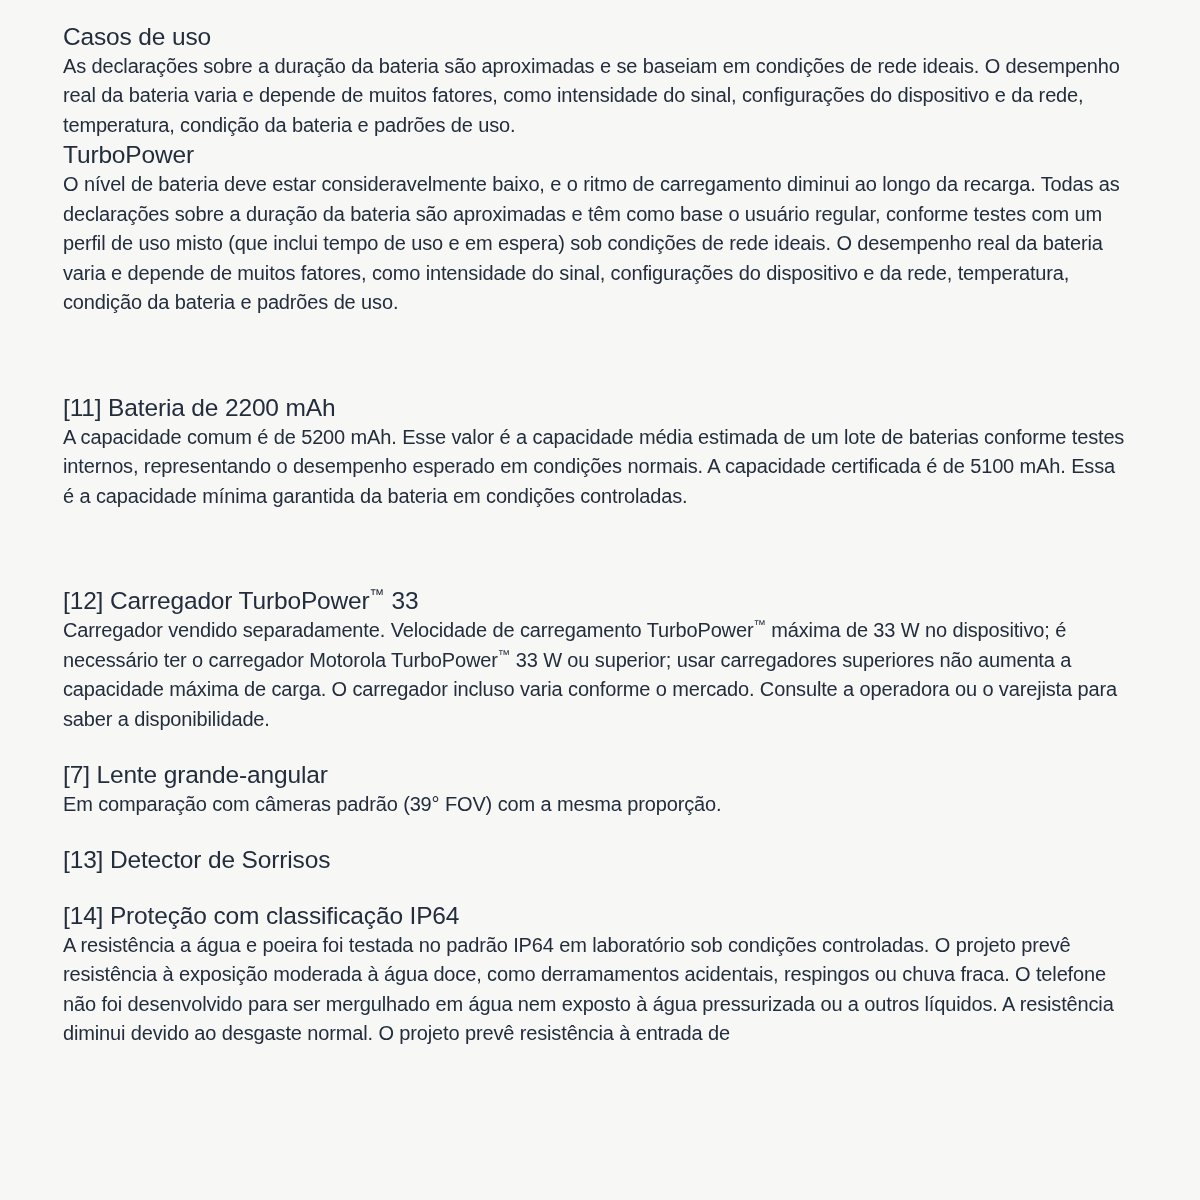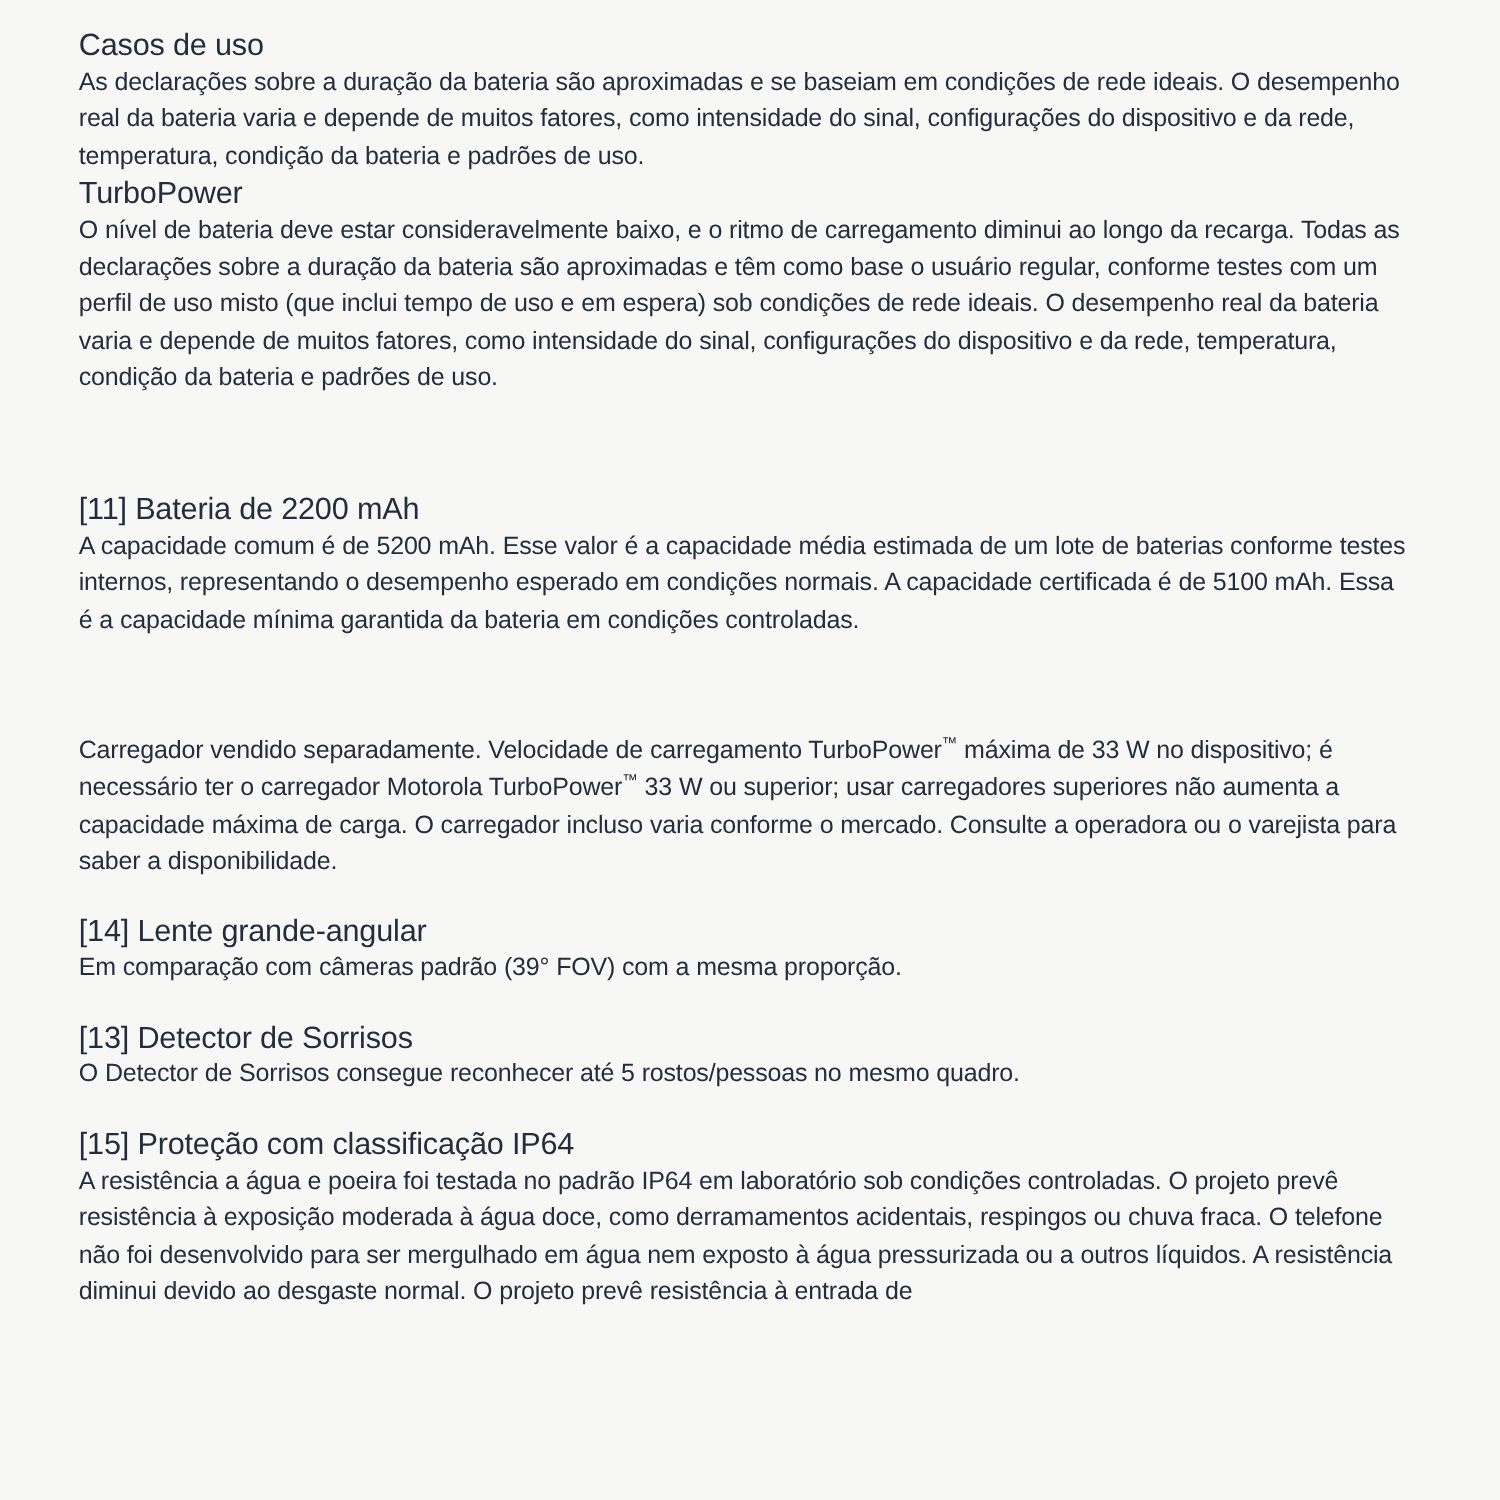--- a/index.html
+++ b/index.html
@@ -73,37 +73,37 @@
   <div class="gap-lg"></div>
 
   <section class="block">
     <div class="heading">[11] Bateria de 2200 mAh</div>
     <p class="para">A capacidade comum é de 5200 mAh. Esse valor é a capacidade média estimada de um lote de baterias conforme testes internos, representando o desempenho esperado em condições normais. A capacidade certificada é de 5100 mAh. Essa é a capacidade mínima garantida da bateria em condições controladas.</p>
   </section>
 
   <div class="gap-lg"></div>
 
   <section class="block">
+    <div class="heading"><span>[12] Carregador TurboPower</span><sup class="tm">™</sup><span> 33</span></div>
     <p class="para"><span>Carregador vendido separadamente. Velocidade de carregamento TurboPower</span><sup class="tm">™</sup><span> máxima de 33 W no dispositivo; é necessário ter o carregador Motorola TurboPower</span><sup class="tm">™</sup><span> 33 W ou superior; usar carregadores superiores não aumenta a capacidade máxima de carga. O carregador incluso varia conforme o mercado. Consulte a operadora ou o varejista para saber a disponibilidade.</span></p>
   </section>
 
   <div class="gap-sm"></div>
 
   <section class="block">
-    <div class="heading">[14] Lente grande-angular</div>
+    <div class="heading">[7] Lente grande-angular</div>
     <p class="para">Em comparação com câmeras padrão (39° FOV) com a mesma proporção.</p>
   </section>
 
   <div class="gap-sm"></div>
 
   <section class="block">
     <div class="heading">[13] Detector de Sorrisos</div>
-    <p class="para">O Detector de Sorrisos consegue reconhecer até 5 rostos/pessoas no mesmo quadro.</p>
   </section>
 
   <div class="gap-sm"></div>
 
   <section class="block">
-    <div class="heading">[15] Proteção com classificação IP64</div>
+    <div class="heading">[14] Proteção com classificação IP64</div>
     <p class="para">A resistência a água e poeira foi testada no padrão IP64 em laboratório sob condições controladas. O projeto prevê resistência à exposição moderada à água doce, como derramamentos acidentais, respingos ou chuva fraca. O telefone não foi desenvolvido para ser mergulhado em água nem exposto à água pressurizada ou a outros líquidos. A resistência diminui devido ao desgaste normal. O projeto prevê resistência à entrada de</p>
   </section>
 
 </div>
 
 </body></html>

